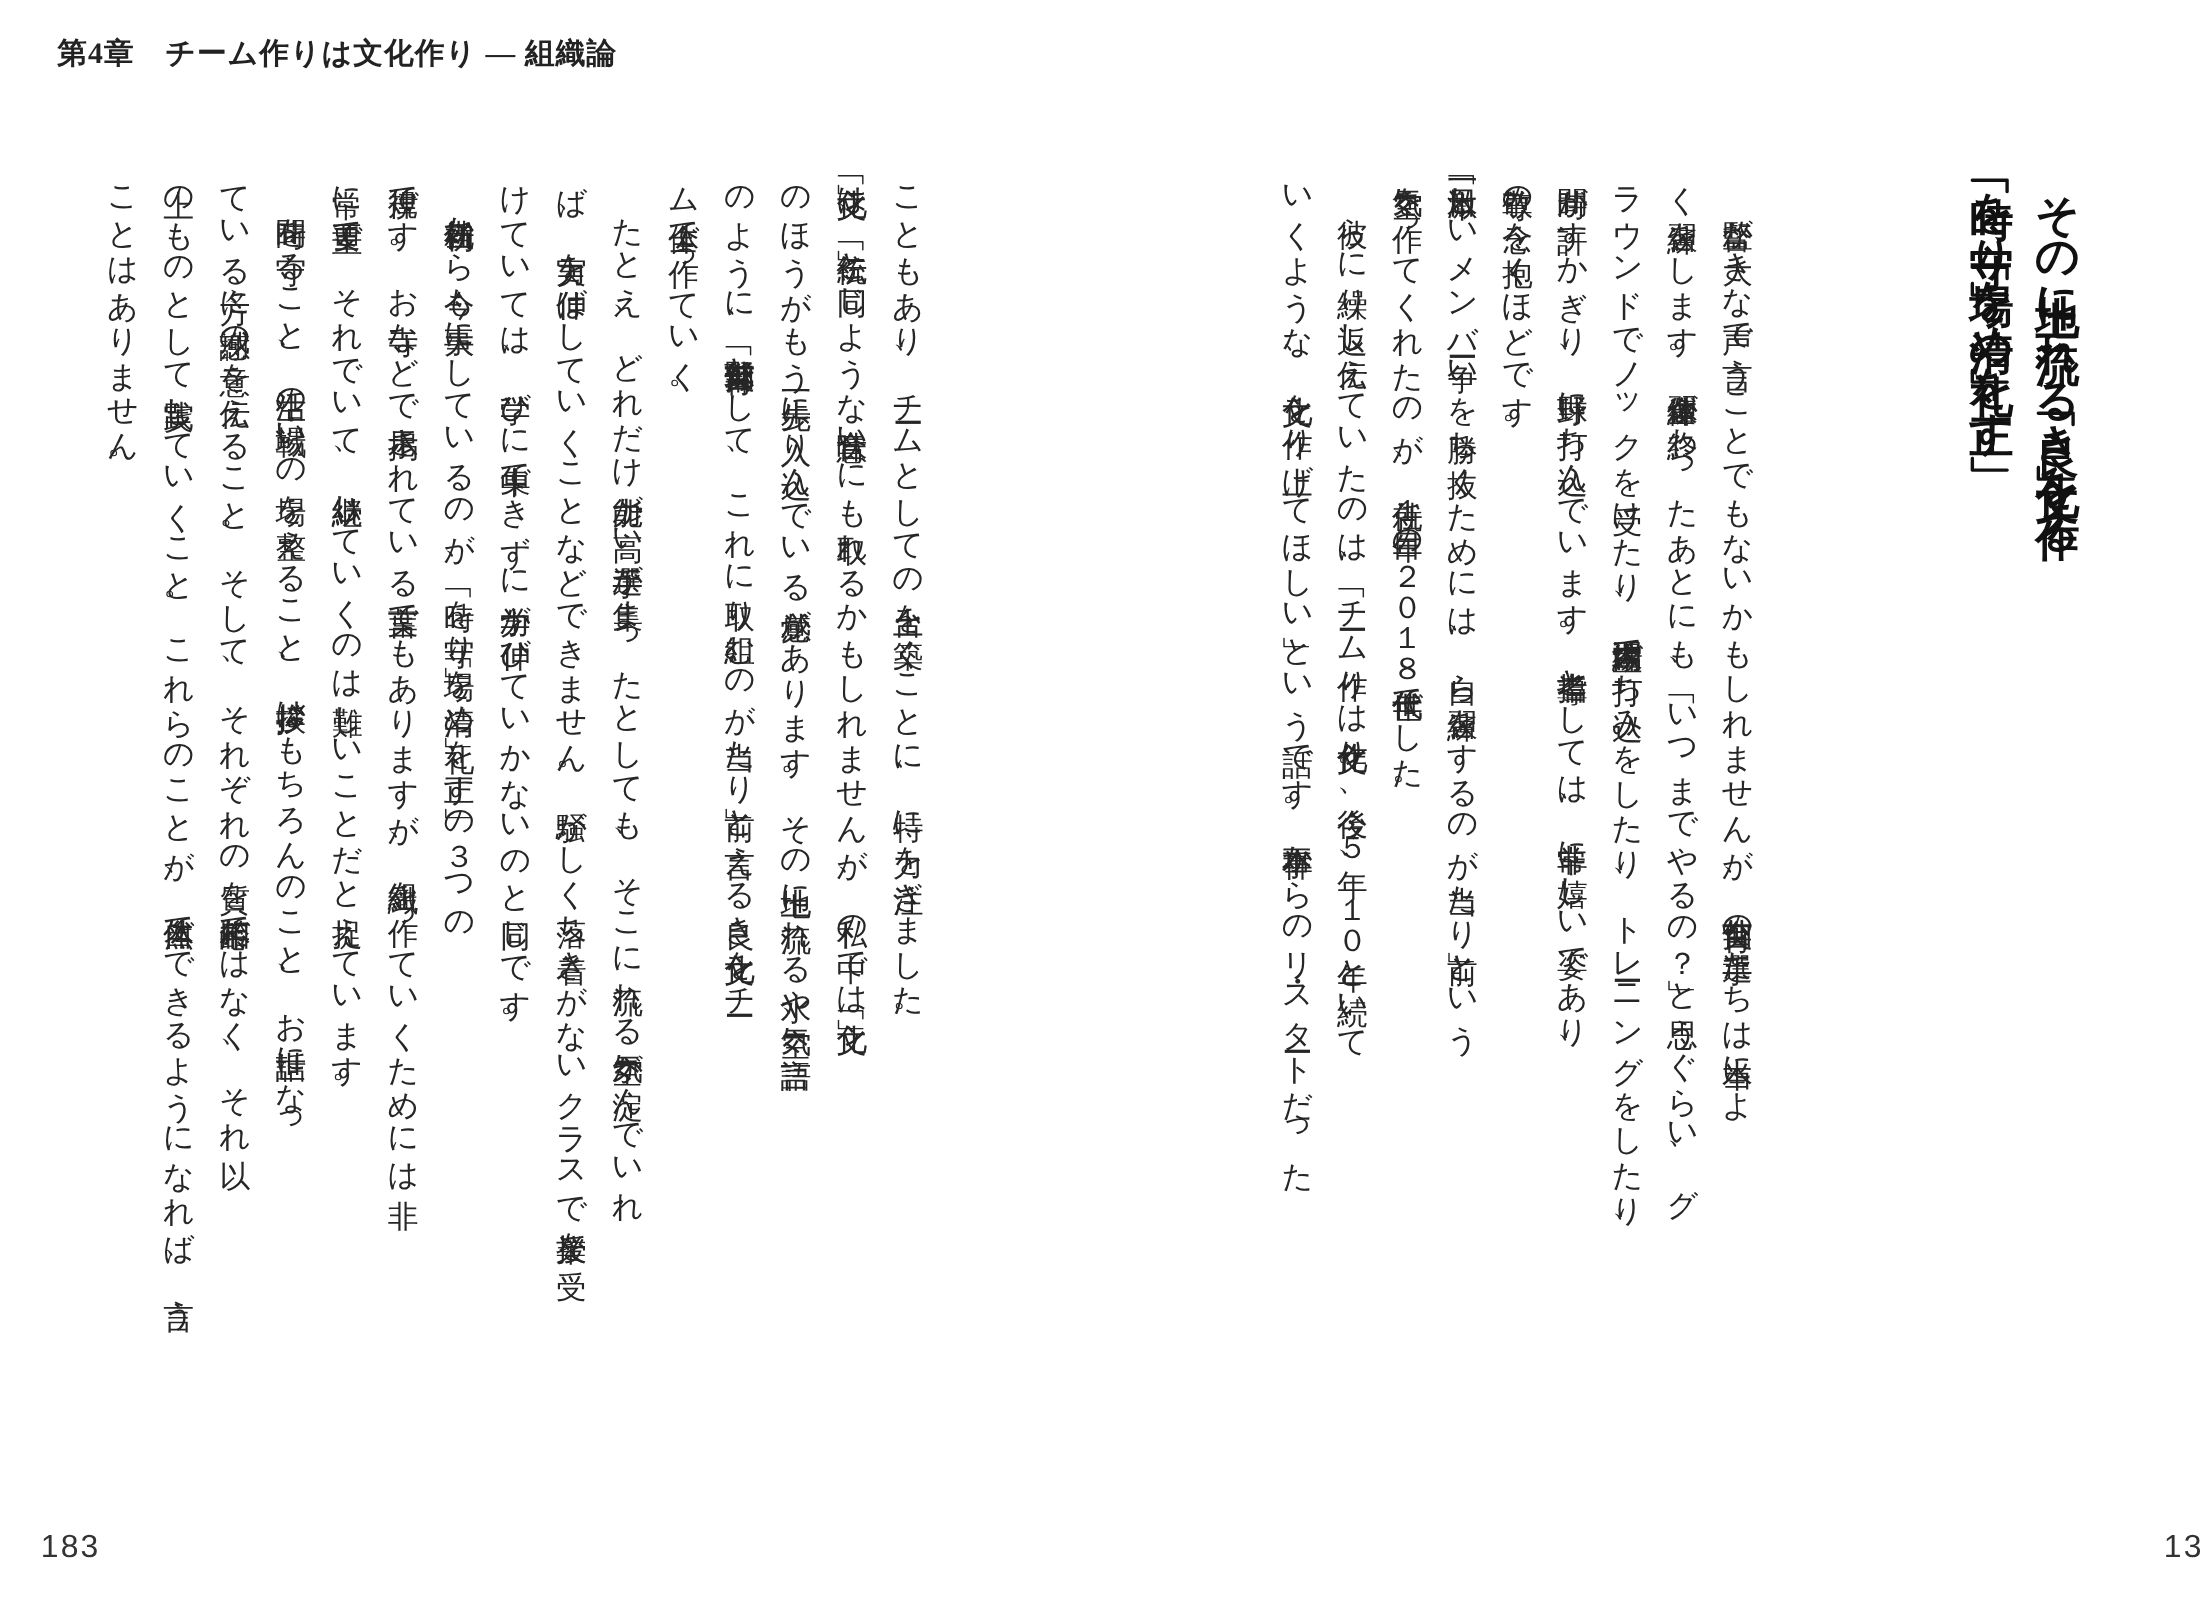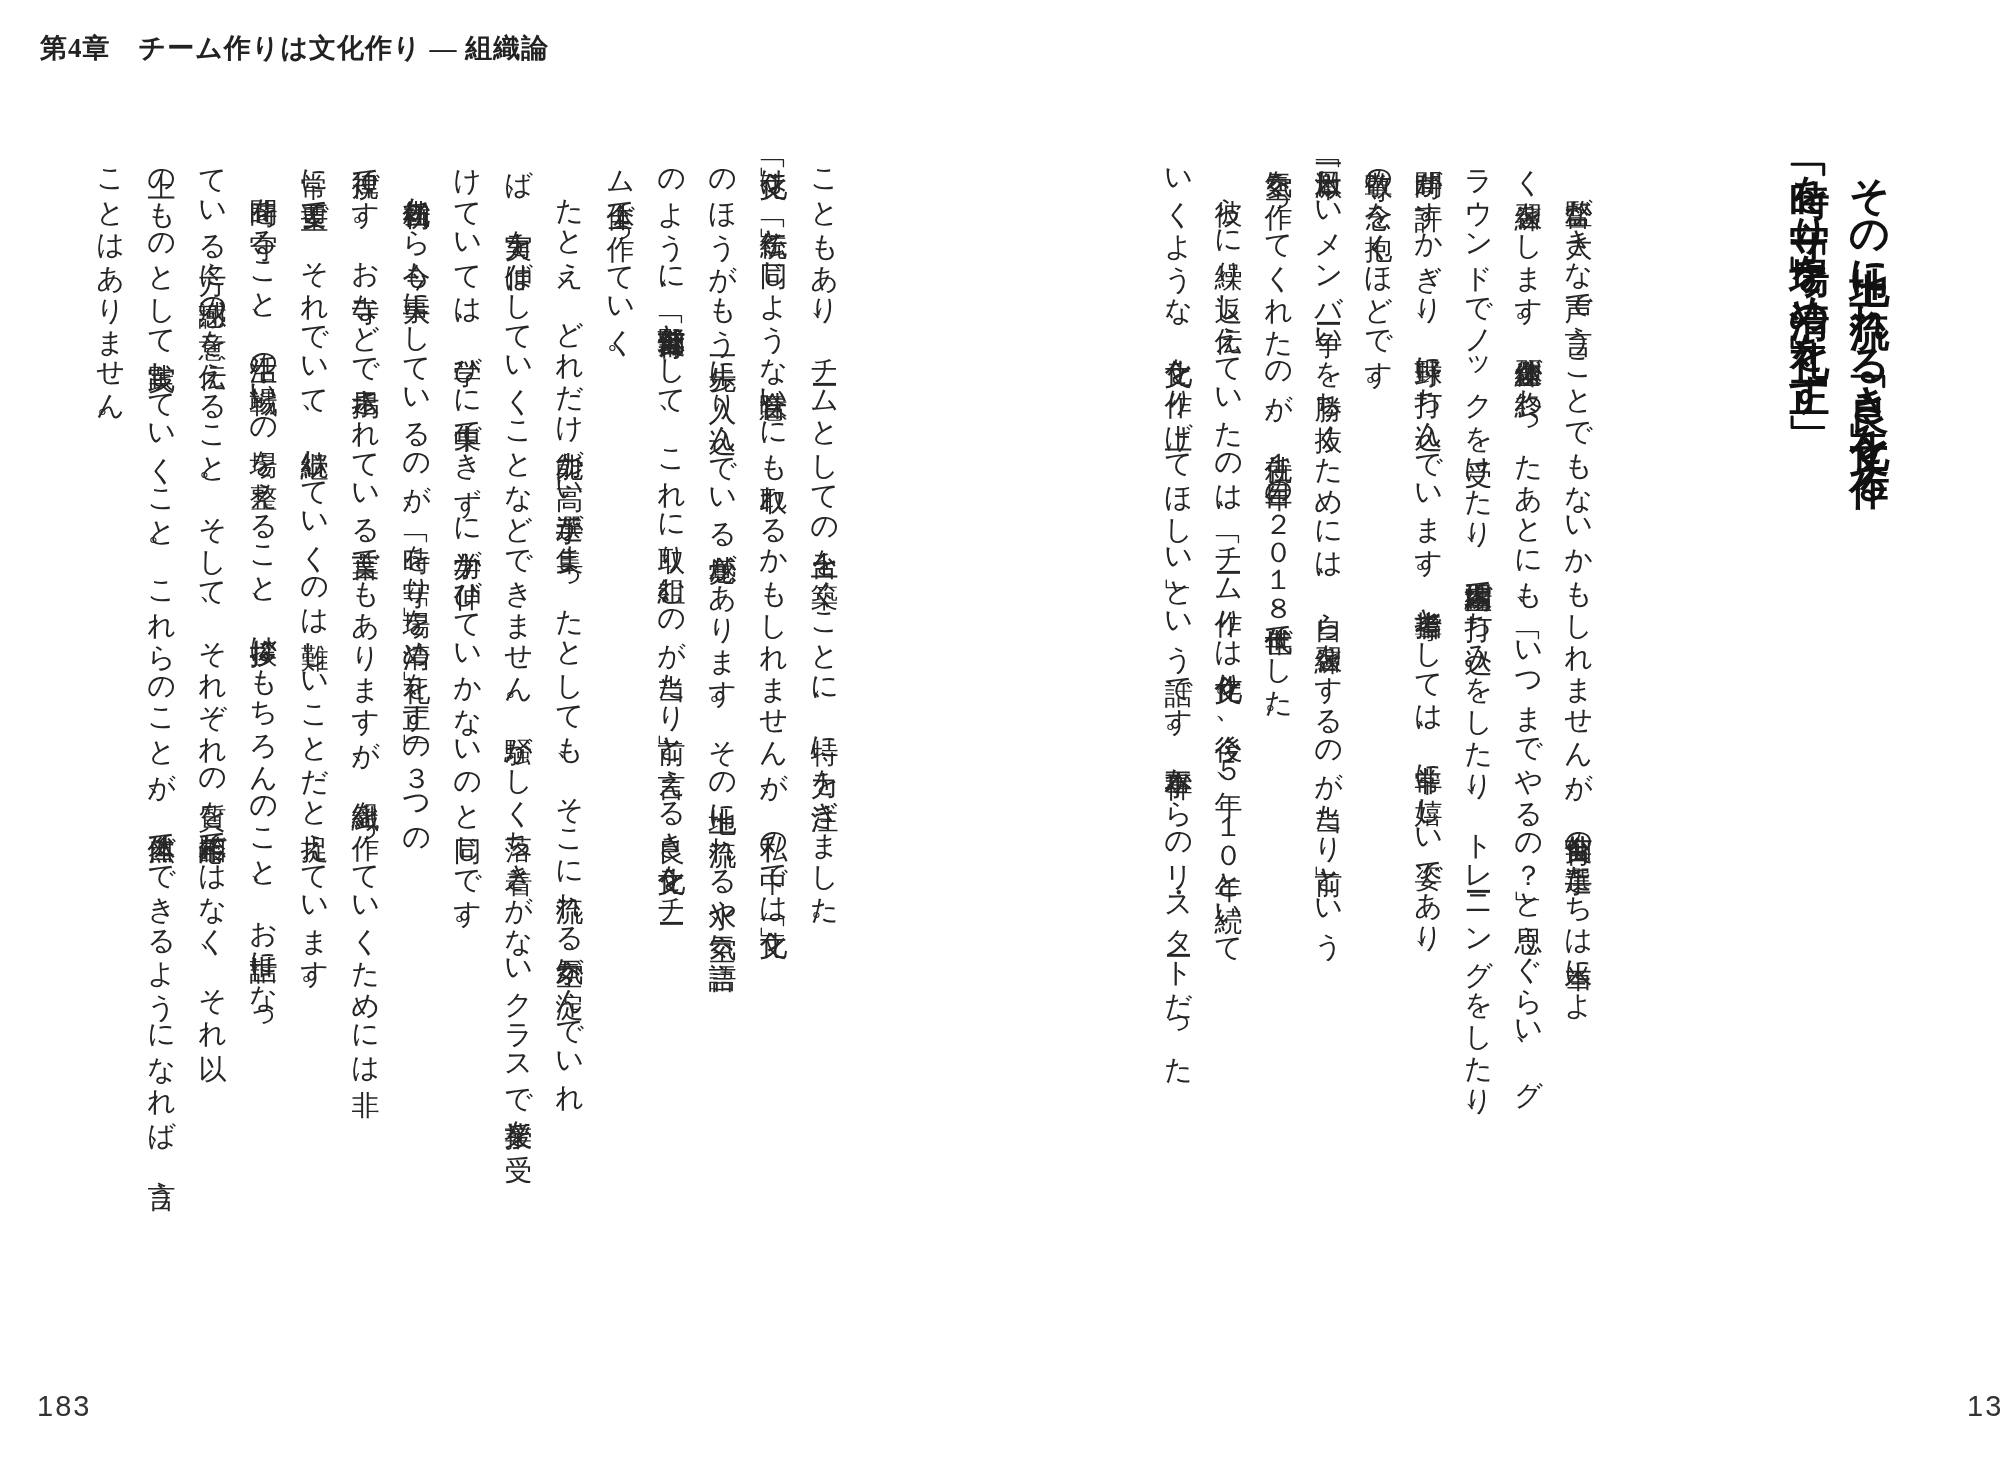--- a/index.html
+++ b/index.html
@@ -9,21 +9,21 @@
     height: 1467px;
     background: #ffffff;
     overflow: hidden;
     font-family: "Liberation Serif", "DejaVu Serif", serif;
     color: #222222;
   }
   
   .chapter-header {
     position: absolute;
     top: 30px;
-    left: 40px;
+    left: 52px;
     font-size: 27px;
     font-weight: 600;
     letter-spacing: 1px;
     color: #222;
     white-space: nowrap;
   }
   .chapter-header .chapter-no { margin-right: 28px; }
   
   .vblock {
     position: absolute;

